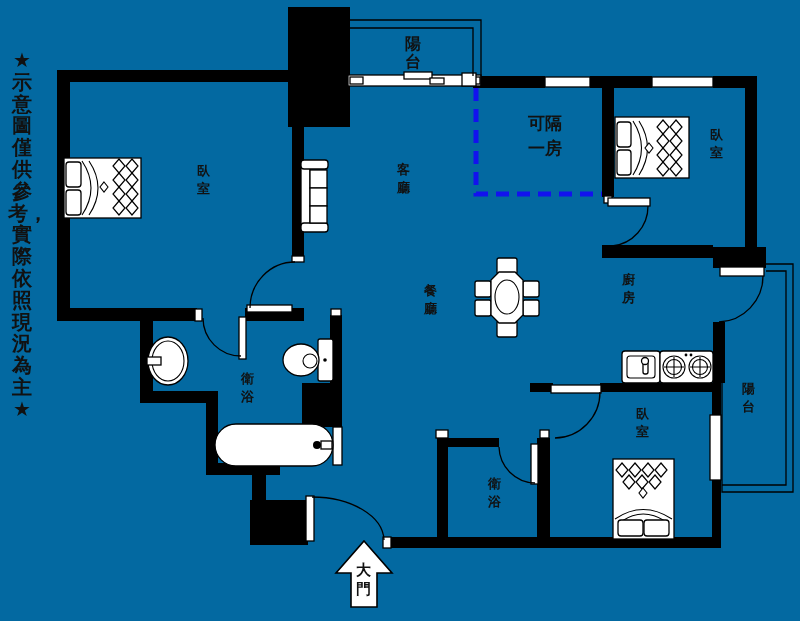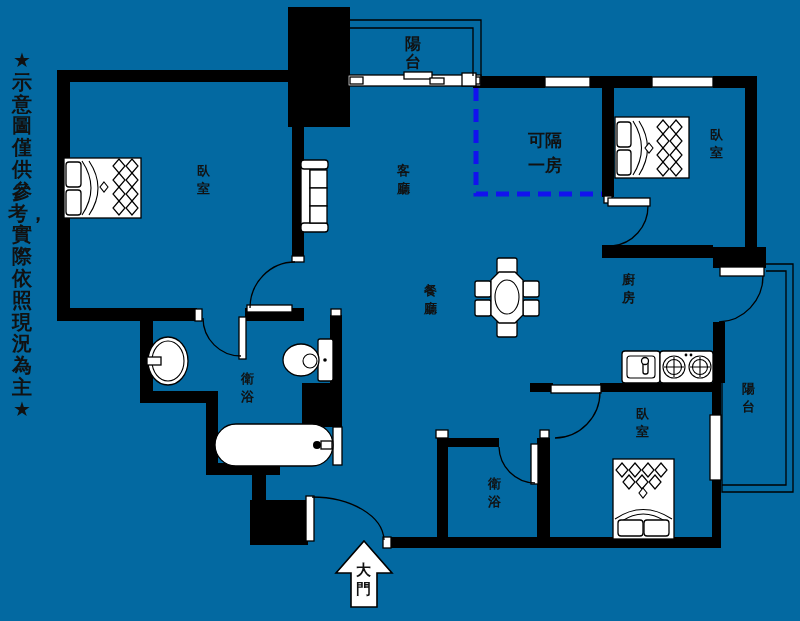--- a/index.html
+++ b/index.html
@@ -231,23 +231,23 @@
         <circle cx="691" cy="355" r="1.4" fill="#000"></circle>
   </g>
 
   <polygon points="364,541 392,573 377,573 377,607 351,607 351,573 336,573" fill="#fff" stroke="#000" stroke-width="1.6"></polygon>
 </svg>
 
 <div class="vlabel" style="left:8px;top:50px;width:28px;font-size:20px;line-height:21.8px;font-weight:bold;">★示意圖僅供參考，實際依照現況為主★</div>
 
 <div class="vlabel" style="left:404px;top:35px;width:18px;font-size:16px;">陽台</div>
 
-<div class="vlabel" style="left:524px;top:128px;width:42px;font-size:17px;line-height:25px;text-align:center;">可隔一房</div>
-
-<div class="vlabel" style="left:394px;top:162px;width:19px;">客廳</div>
+<div class="vlabel" style="left:524px;top:111px;width:42px;font-size:17px;line-height:25px;text-align:center;">可隔一房</div>
+
+<div class="vlabel" style="left:394px;top:162px;width:19px;font-family:Liberation Mono, monospace;">客廳</div>
 
 <div class="vlabel" style="left:194px;top:162px;width:19px;">臥室</div>
 
 <div class="vlabel" style="left:707px;top:126px;width:19px;">臥室</div>
 
 <div class="vlabel" style="left:421px;top:282px;width:19px;">餐廳</div>
 
 <div class="vlabel" style="left:619px;top:271px;width:19px;">廚房</div>
 
 <div class="vlabel" style="left:238px;top:370px;width:19px;">衛浴</div>

